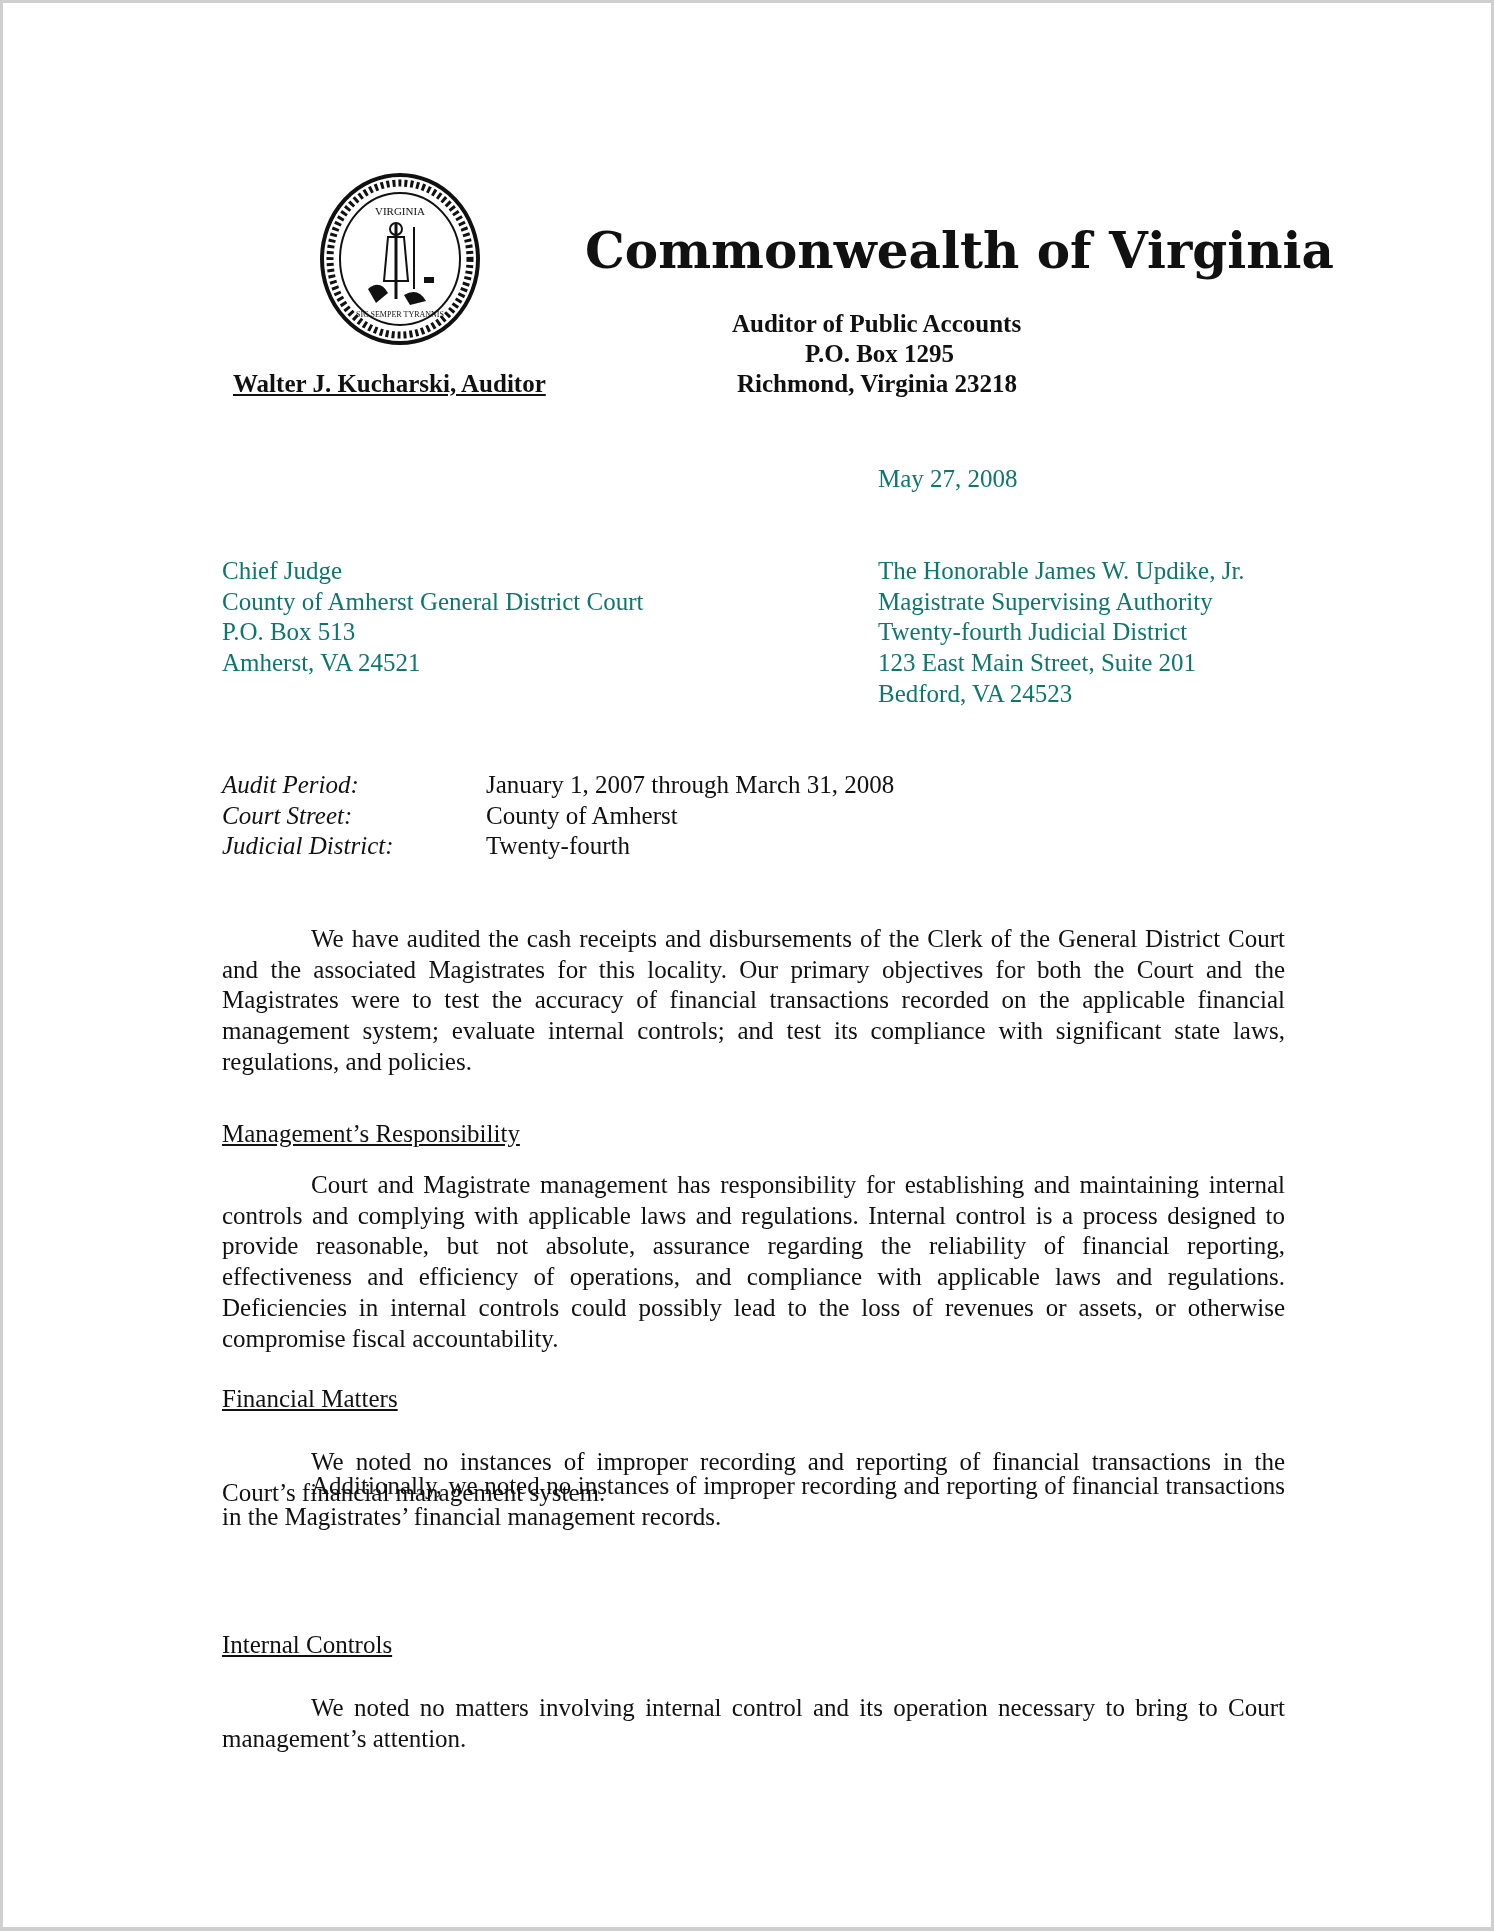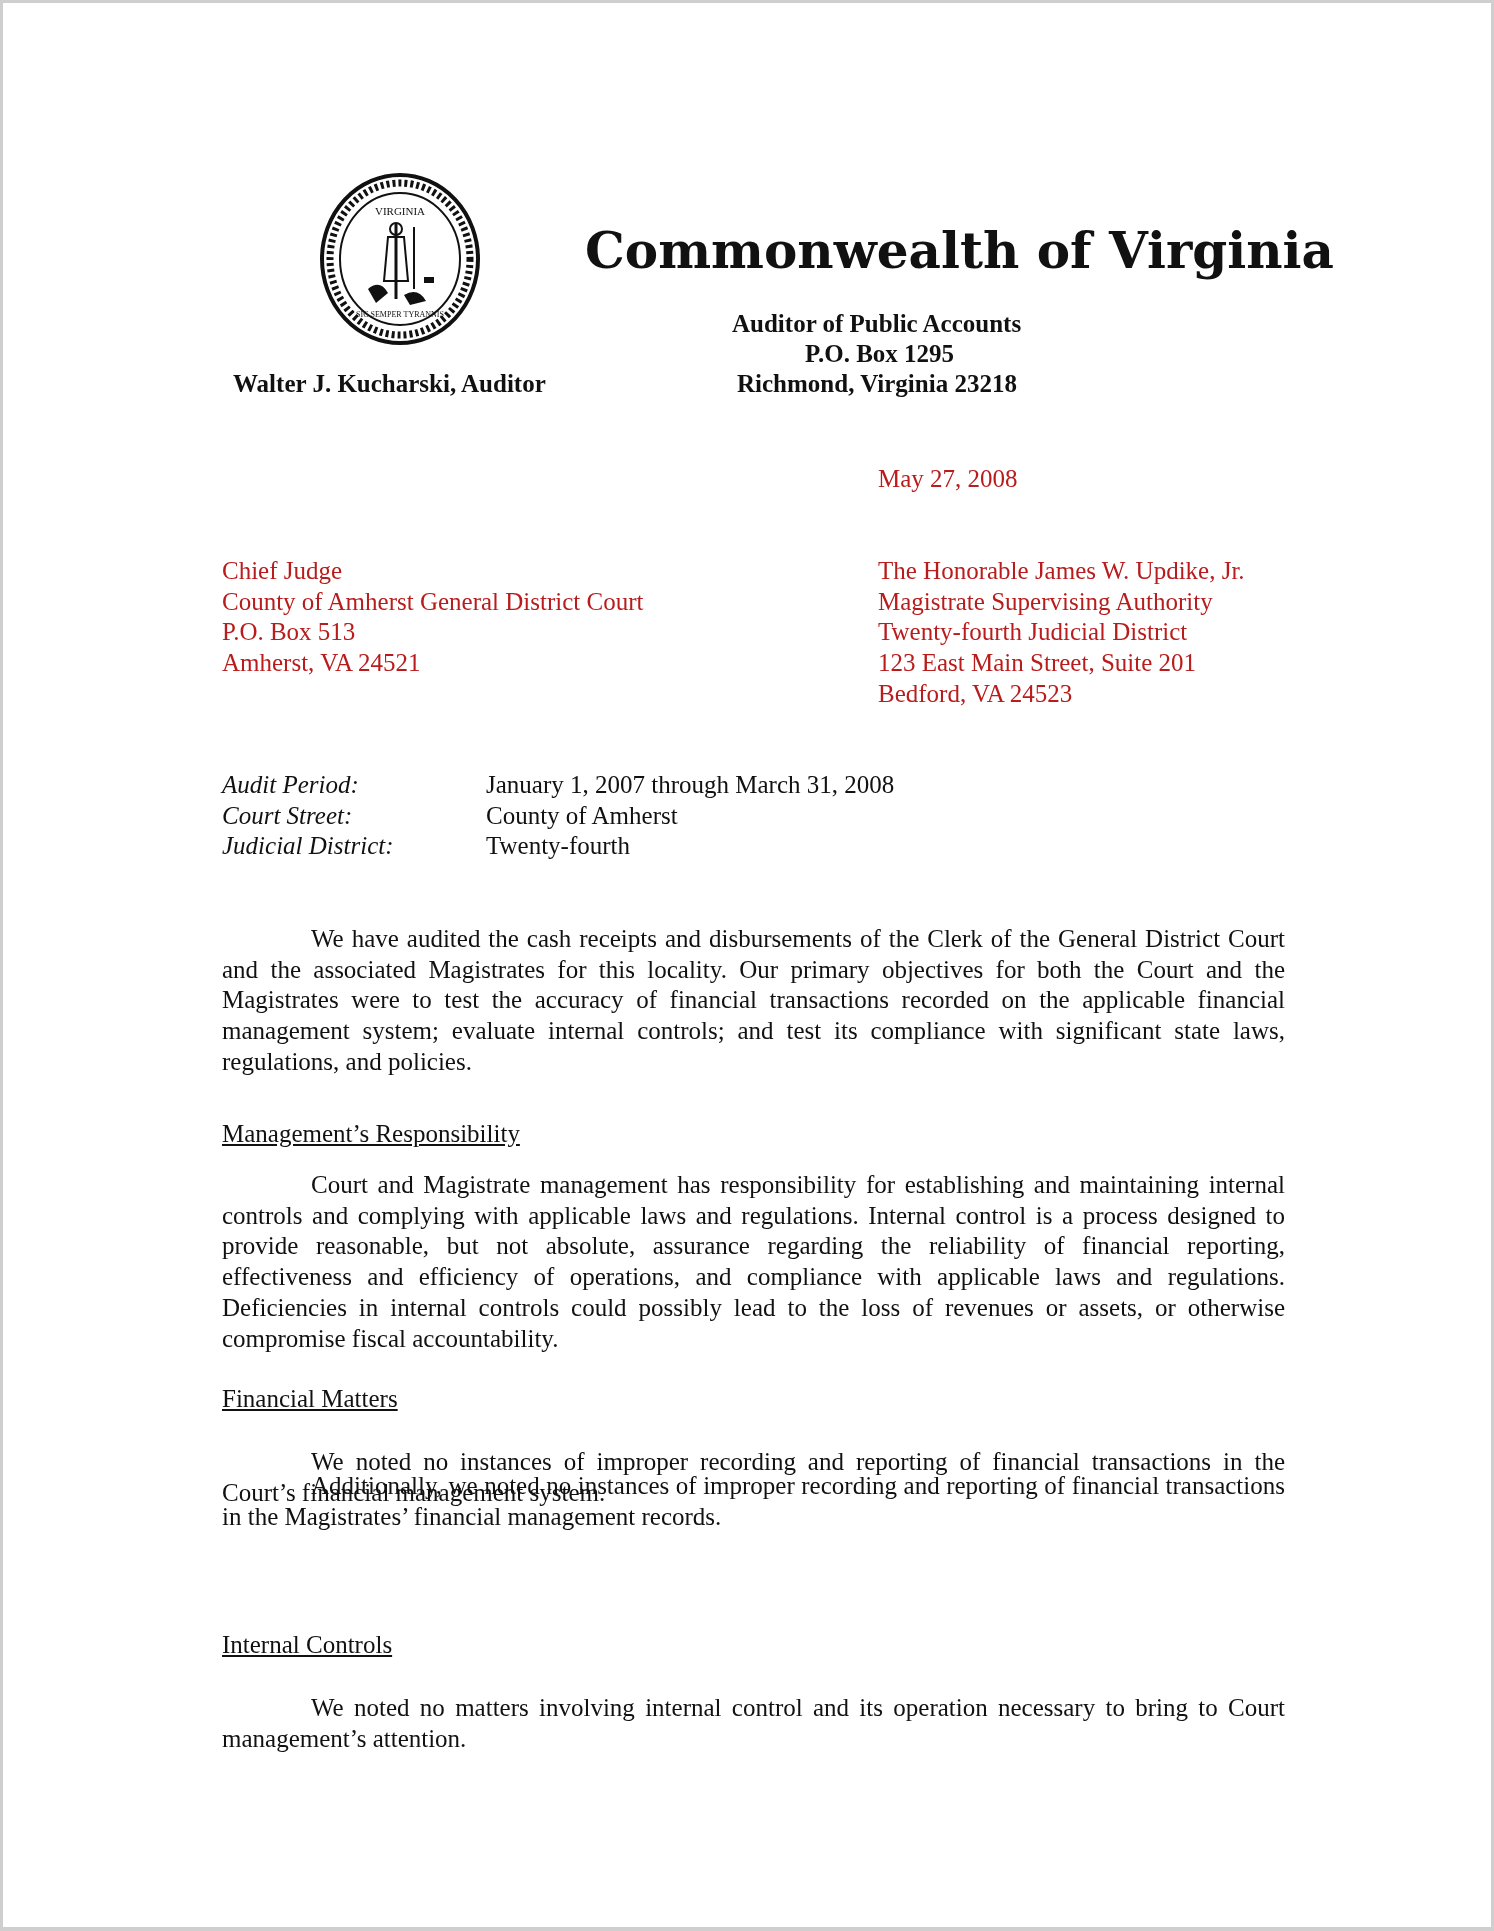--- a/index.html
+++ b/index.html
@@ -1,19 +1,19 @@
 <!DOCTYPE html>
 <html><head>
 <meta charset="utf-8">
 <style>
   html,body{margin:0;padding:0;}
   body{width:1494px;height:1931px;background:#cfcfcf;position:relative;overflow:hidden;}
   .page{position:absolute;left:3px;top:3px;width:1488px;height:1924px;background:#fff;}
   .abs{position:absolute;white-space:nowrap;color:#111;}
-  .body-text{font-family:"Liberation Serif",serif;font-size:25px;line-height:30.7px;color:#b91c1c;}
+  .body-text{font-family:"Liberation Serif",serif;font-size:25px;line-height:30.7px;color:#0f766e;}
   .title{font-family:"DejaVu Serif","Liberation Serif",serif;font-weight:bold;font-size:50px;letter-spacing:0px;transform:scaleX(1.0);}
   .hdr{font-family:"Liberation Serif",serif;font-weight:bold;font-size:25px;}
   .para{position:absolute;left:219px;width:1063px;text-align:justify;font-family:"Liberation Serif",serif;font-size:25px;line-height:30.7px;color:#111;}
   .para .indent{display:inline-block;width:89px;}
   .heading{position:absolute;left:219px;font-family:"Liberation Serif",serif;font-size:25px;text-decoration:underline;color:#111;}
   .line{display:block;}
   .kv{position:absolute;left:219px;font-family:"Liberation Serif",serif;font-size:25px;line-height:30.7px;color:#111;}
   .kv .row{display:flex;}
   .kv .k{width:264px;font-style:italic;}
 </style>
@@ -37,21 +37,21 @@
       <rect x="106" y="106" width="10" height="6" fill="#111"></rect>
       <text x="82" y="146" font-family="Liberation Serif, serif" font-size="8" text-anchor="middle" fill="#111">SIC SEMPER TYRANNIS</text>
     </svg>
   </div>
 
   <div class="abs title" style="left:582px;top:218px;">Commonwealth of Virginia</div>
 
   <div class="abs hdr" style="left:729px;top:307px;">Auditor of Public Accounts</div>
   <div class="abs hdr" style="left:802px;top:337px;">P.O. Box 1295</div>
   <div class="abs hdr" style="left:734px;top:367px;">Richmond, Virginia 23218</div>
-  <div class="abs hdr" style="left:230px;top:367px;">Walter J. Kucharski, Auditor</div>
+  <div class="abs hdr" style="left:230px;top:367px;text-decoration:underline;">Walter J. Kucharski, Auditor</div>
 
   <div class="abs body-text" style="left:875px;top:461px;">May 27, 2008</div>
 
   <div class="abs body-text" style="left:219px;top:553px;">
     <span class="line">Chief Judge</span>
     <span class="line">County of Amherst General District Court</span>
     <span class="line">P.O. Box 513</span>
     <span class="line">Amherst, VA  24521</span>
   </div>
   <div class="abs body-text" style="left:875px;top:553px;">

